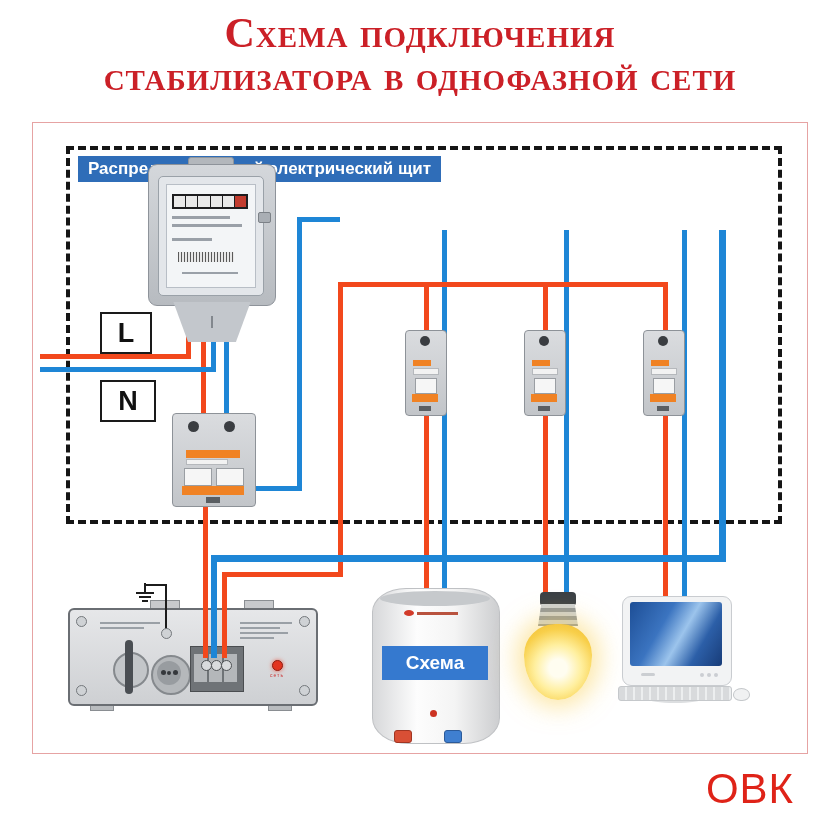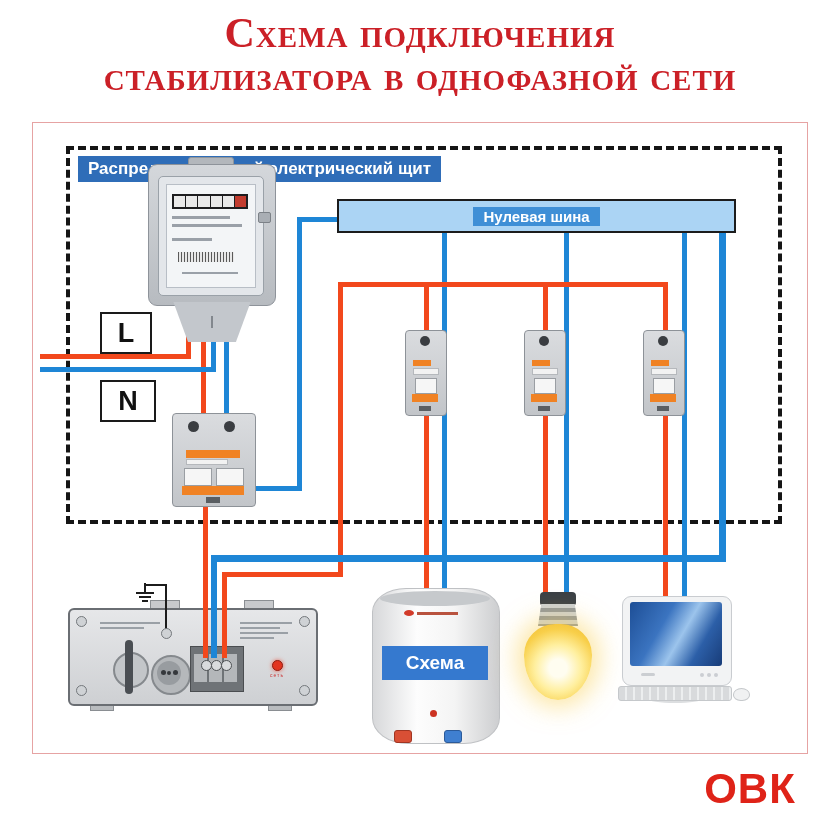--- a/index.html
+++ b/index.html
@@ -100,21 +100,21 @@
   .chin-dot{position:absolute;top:673px;width:4px;height:4px;border-radius:50%;background:#cbced2;}
   .pcstand{position:absolute;left:662px;top:683px;width:26px;height:13px;background:#e4e6e8;
     clip-path:polygon(18% 0,82% 0,100% 100%,0 100%);}
   .pcbase{position:absolute;left:648px;top:695px;width:54px;height:8px;border-radius:50%;background:#dcdee0;}
   .keyboard{position:absolute;left:618px;top:686px;width:112px;height:13px;background:#eceeef;
     border:1px solid #c5c8cb;border-radius:3px;
     background-image:repeating-linear-gradient(90deg,#d8dadc 0 6px,#eceeef 6px 8px);}
   .mouse{position:absolute;left:733px;top:688px;width:15px;height:11px;background:#f0f1f2;
     border:1px solid #c5c8cb;border-radius:50% 50% 45% 45%;}
   
-  .logo{position:absolute;left:690px;top:765px;width:120px;text-align:center;font-weight:700;
+  .logo{position:absolute;left:690px;top:765px;width:120px;text-align:center;font-weight:400;
     font-size:42px;letter-spacing:1px;color:var(--logo);font-family:"Liberation Sans",sans-serif;}
 </style>
 </head>
 <body>
 
 <div class="scene">
 
   <div class="title">
     <div>Схема подключения</div>
     <div>стабилизатора в однофазной сети</div>
@@ -178,23 +178,20 @@
   <div class="w blue" style="left:40px;top:367px;width:176px;height:5px;"></div>
   <div class="w blue" style="left:211px;top:320px;width:5px;height:47px;"></div>
   <div class="w blue" style="left:224px;top:320px;width:5px;height:98px;"></div>
   <div class="w blue" style="left:230px;top:486px;width:72px;height:5px;"></div>
   <div class="w blue" style="left:297px;top:219px;width:5px;height:272px;"></div>
   <div class="w blue" style="left:297px;top:217px;width:43px;height:5px;"></div>
   <div class="w blue" style="left:719px;top:230px;width:7px;height:332px;"></div>
   <div class="w blue" style="left:211px;top:555px;width:515px;height:7px;"></div>
   <div class="w blue" style="left:211px;top:555px;width:6px;height:103px;"></div>
 
-  <div class="busbar">
-    <span>Нулевая шина</span>
-  </div>
 
   <div class="tscrew" style="left:201px;"></div>
   <div class="tscrew" style="left:211px;"></div>
   <div class="tscrew" style="left:221px;"></div>
 
   <div>
     <div class="meter-tab"></div>
     <div class="meter-body"></div>
     <div class="meter-face"></div>
     <div class="meter-inner"></div>

